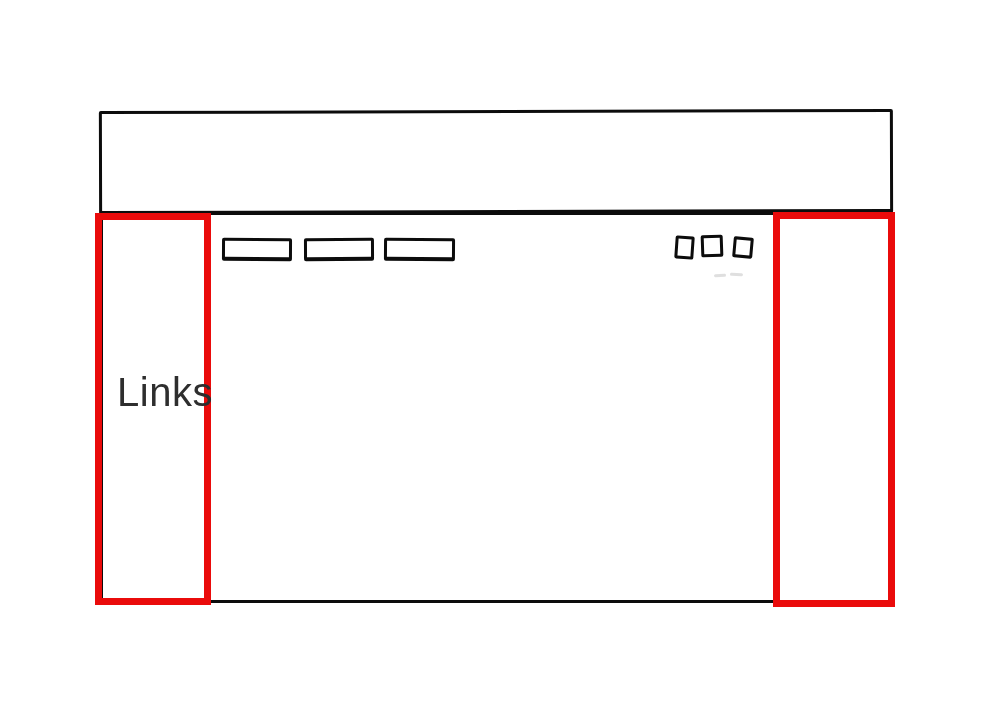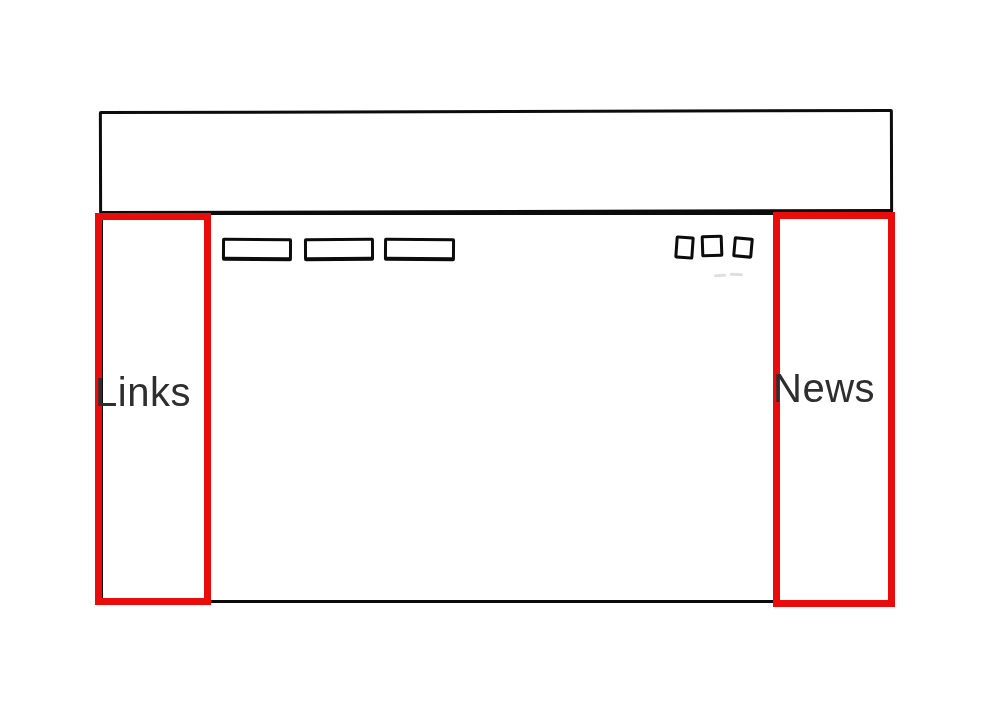--- a/index.html
+++ b/index.html
@@ -53,22 +53,23 @@
   .news-box {
     left: 773px; top: 212px;
     width: 122px; height: 395px;
   }
   .annotation-label {
     position: absolute;
     z-index: 4;
     color: #2e2e2e;
     font-size: 40px;
     line-height: 1;
-    text-align: left;
+    text-align: center;
     letter-spacing: 0.5px;
+    margin-left: 12px;
   }
   .links-label {
     left: 95px; top: 372px;
     width: 116px;
   }
   .news-label {
     left: 773px; top: 368px;
     width: 122px;
   }
   
@@ -124,15 +125,14 @@
   <div class="mini-square mini-square-2"></div>
   <div class="mini-square mini-square-3"></div>
 
   <div class="smudge smudge-1"></div>
   <div class="smudge smudge-2"></div>
 
   <div class="red-box links-box"></div>
   <div class="annotation-label links-label">Links</div>
 
   <div class="red-box news-box"></div>
-  <div class="annotation-label news-label">News</div>
 
 </div>
 
 </body></html>

